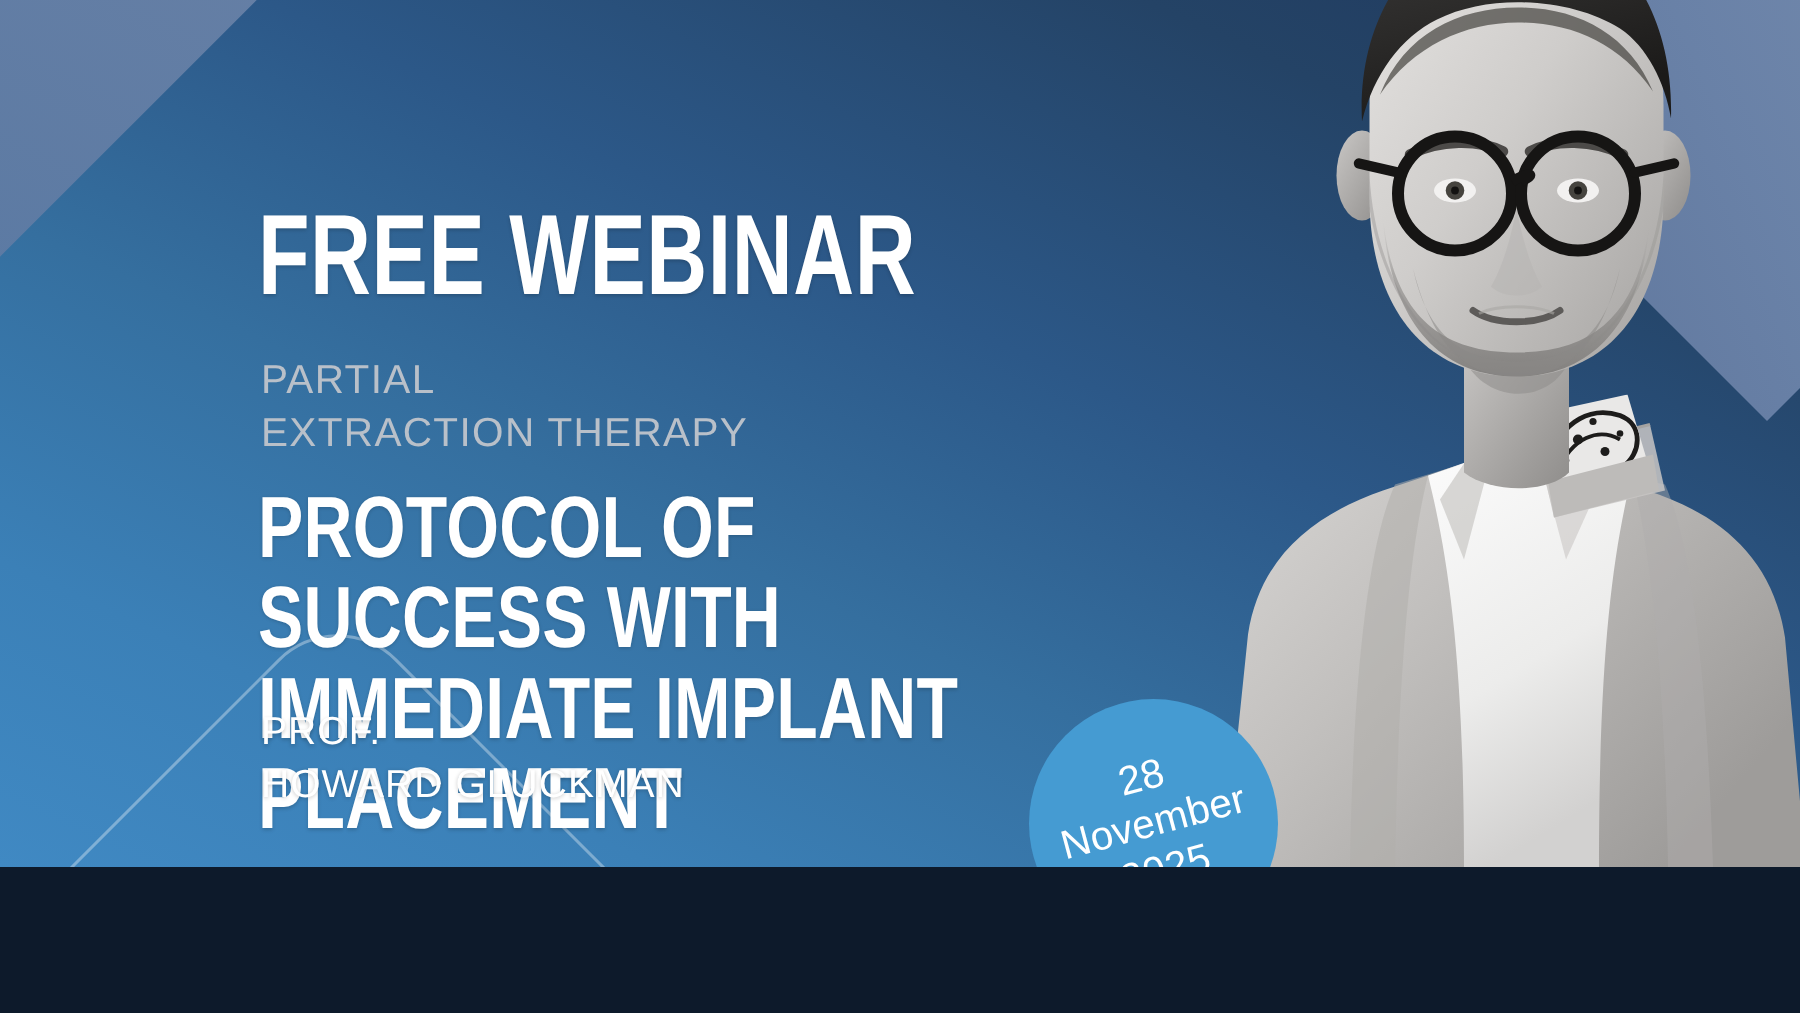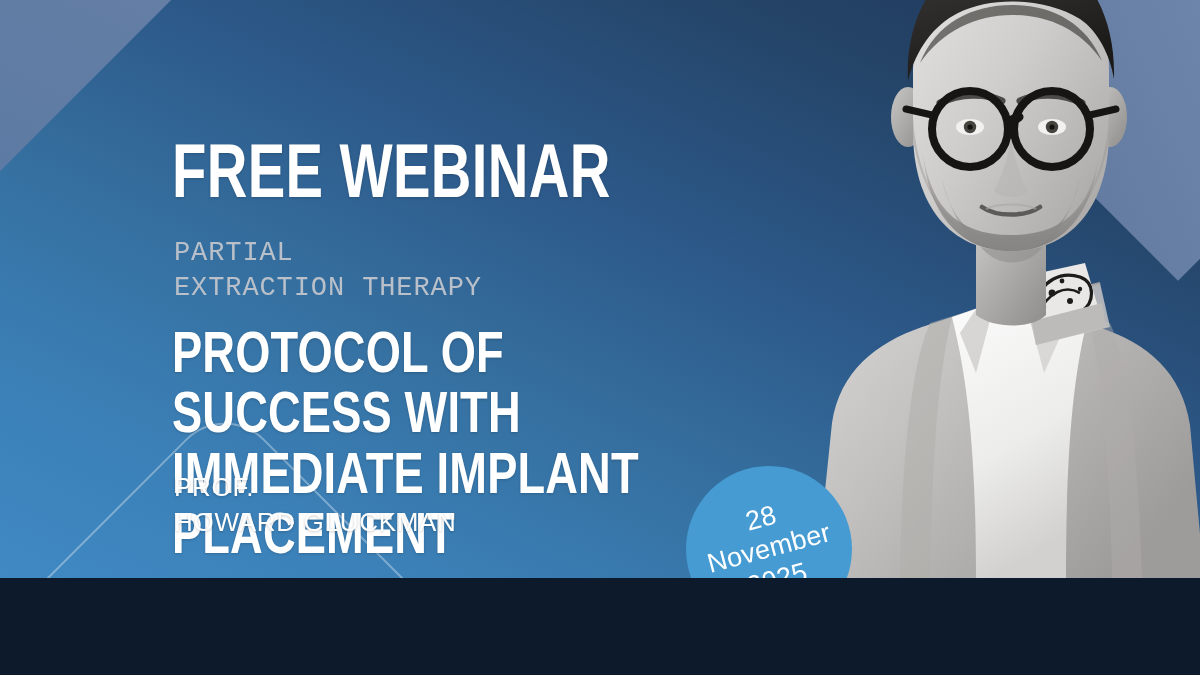--- a/index.html
+++ b/index.html
@@ -96,21 +96,20 @@
   }
 
   .subtitle {
     position:absolute; top:236px; left:2px;
     font-size:27px;
     font-weight:400;
     line-height:1.28;
     letter-spacing:.9px;
     color:#b9c0c9;
     white-space:pre-line;
-    font-family:Liberation Mono, monospace;
   }
 
   .headline {
     position:absolute; top:322px; left:0;
     font-family:"Liberation Sans Narrow","Liberation Sans", sans-serif;
     font-size:58px;
     font-weight:700;
     line-height:1.04;
     letter-spacing:.2px;
     color:#ffffff;

